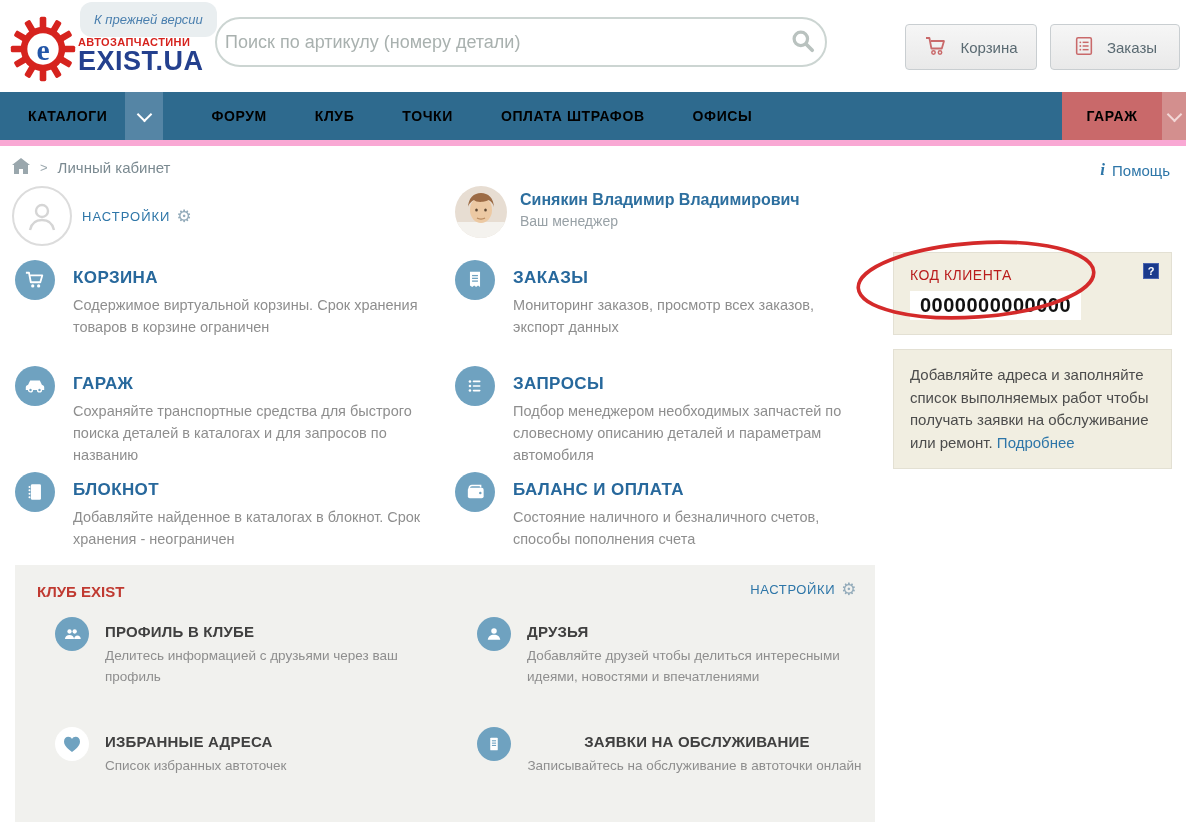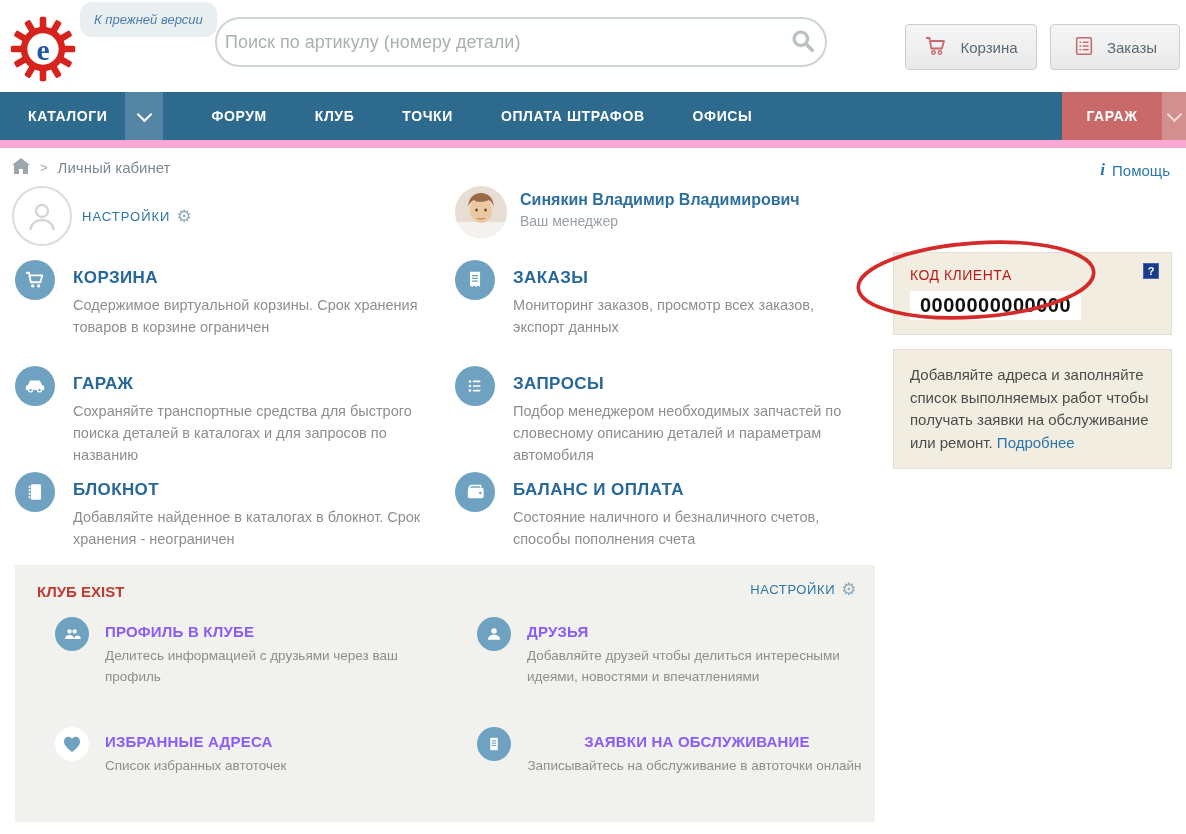--- a/index.html
+++ b/index.html
@@ -23,21 +23,21 @@
   .search-btn{width:44px;height:44px;border:none;background:transparent;cursor:pointer;display:flex;
         align-items:center;justify-content:center;}
   .hdr-btn{position:absolute;top:24px;height:44px;background:linear-gradient(#f6f6f6,#e9e9e9);
         border:1px solid #c9ced1;border-radius:4px;display:flex;align-items:center;justify-content:center;
         gap:12px;font-size:15px;color:#5a6a72;cursor:pointer;}
   .hdr-btn-cart{left:905px;width:130px;}
   .hdr-btn-orders{left:1050px;width:128px;}
 
   
   .navbar{position:absolute;left:0;top:92px;width:1186px;height:48px;background:#2e6a8e;
-        border-bottom:8px solid #f9a8d4;display:flex;align-items:stretch;color:#ffffff;}
+        border-bottom:6px solid #f9a8d4;display:flex;align-items:stretch;color:#000000;}
   .nav-item{display:flex;align-items:center;font-size:14px;font-weight:bold;letter-spacing:.6px;
         cursor:pointer;white-space:nowrap;}
   .nav-catalogs{padding:0 18px 0 28px;}
   .nav-chevron-cell{width:38px;background:#5585a5;display:flex;align-items:center;justify-content:center;cursor:pointer;}
   .chev{width:9px;height:9px;border-right:2px solid #fff;border-bottom:2px solid #fff;
         transform:rotate(45deg);margin-top:-4px;}
   .nav-mid{padding:0 24px;}
   .nav-spacer{flex:1;}
   .nav-garage{background:#c9696a;width:100px;justify-content:center;}
   .nav-garage-chevron{width:24px;background:#d38f8e;display:flex;align-items:center;justify-content:center;cursor:pointer;}
@@ -89,21 +89,21 @@
 
   
   .club{position:absolute;left:15px;top:565px;width:860px;height:257px;background:#f1f1ee;}
   .club-title{position:absolute;left:22px;top:18px;font-size:15px;font-weight:bold;color:#c03a31;}
   .club-settings{position:absolute;right:18px;top:16px;font-size:13px;letter-spacing:.6px;color:#2e76a8;
         cursor:pointer;display:flex;align-items:center;gap:6px;}
   .club-card{position:absolute;width:390px;cursor:pointer;}
   .club-icon{position:absolute;left:0;top:0;width:34px;height:34px;border-radius:50%;
         background:#6fa2c0;display:flex;align-items:center;justify-content:center;}
   .club-icon.white-bg{background:#fff;}
-  .club-card-title{margin-left:50px;font-size:15px;font-weight:bold;color:#8b5cf6;letter-spacing:.2px;padding-top:6px;}
+  .club-card-title{margin-left:50px;font-size:15px;font-weight:bold;color:#404040;letter-spacing:.2px;padding-top:6px;}
   .club-card-desc{margin-left:50px;margin-top:6px;font-size:13.5px;color:#8e8e8e;line-height:1.55;width:335px;}
   .cc1{left:40px;top:52px;} .cc2{left:462px;top:52px;}
   .cc3{left:40px;top:162px;} .cc4{left:462px;top:162px;text-align:center;}
 </style>
 </head>
 <body>
 
 <div class="page">
 
   <div class="header">
@@ -121,20 +121,24 @@
             <rect x="36" y="1" width="8" height="15" rx="2" transform="rotate(210 40 40)"></rect>
             <rect x="36" y="1" width="8" height="15" rx="2" transform="rotate(240 40 40)"></rect>
             <rect x="36" y="1" width="8" height="15" rx="2" transform="rotate(270 40 40)"></rect>
             <rect x="36" y="1" width="8" height="15" rx="2" transform="rotate(300 40 40)"></rect>
             <rect x="36" y="1" width="8" height="15" rx="2" transform="rotate(330 40 40)"></rect>
             <circle cx="40" cy="40" r="27"></circle>
           </g>
           <circle cx="40" cy="40" r="19" fill="#fff"></circle>
           <text x="40" y="53" font-size="36" font-weight="bold" fill="#2356a8" text-anchor="middle" font-family="Liberation Serif, serif">е</text>
         </svg>
+      </div>
+      <div class="logo-text">
+        <div class="logo-sub">АВТОЗАПЧАСТИНИ</div>
+        <div class="logo-main">EXIST.UA</div>
       </div>
     </div>
     <div class="old-version">К прежней версии</div>
 
     <div class="search-wrap">
       <input class="search-input" type="text" placeholder="Поиск по артикулу (номеру детали)" style="">
       <button class="search-btn">
         <span>
           <svg width="26" height="26" viewBox="0 0 24 24">
             <circle cx="10" cy="10" r="6.2" fill="none" stroke="#b9c2bf" stroke-width="3"></circle>

